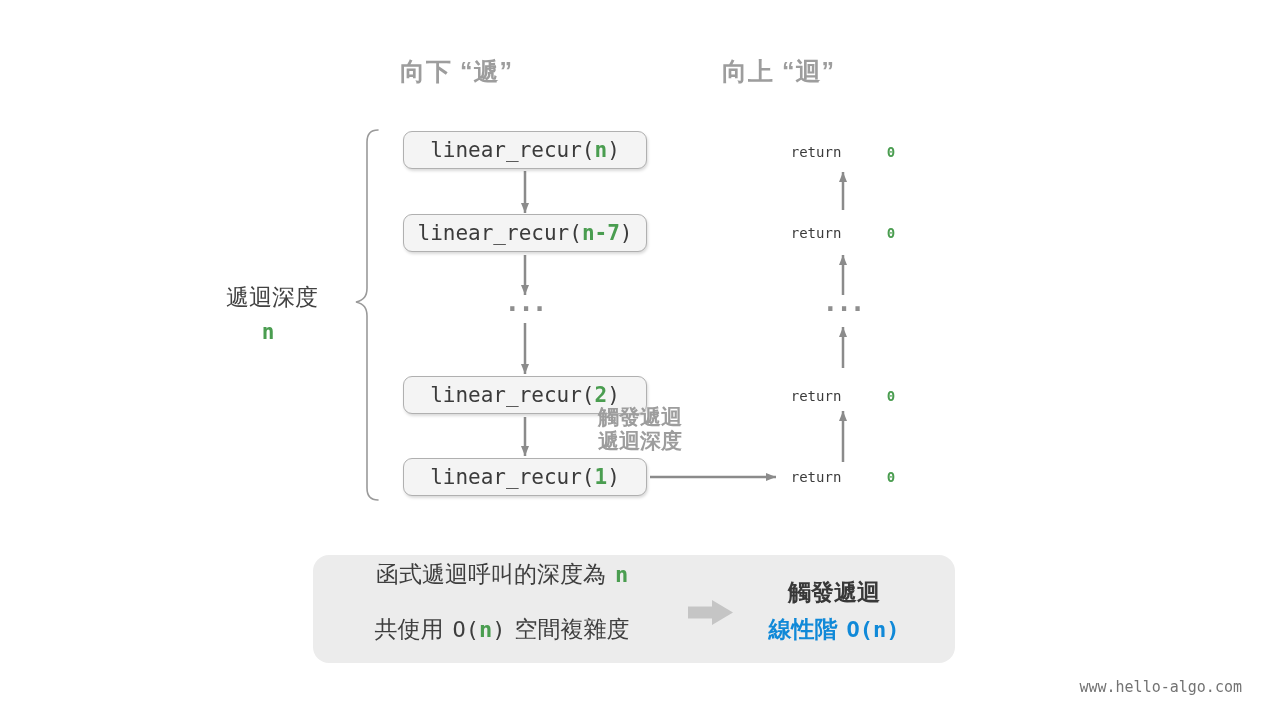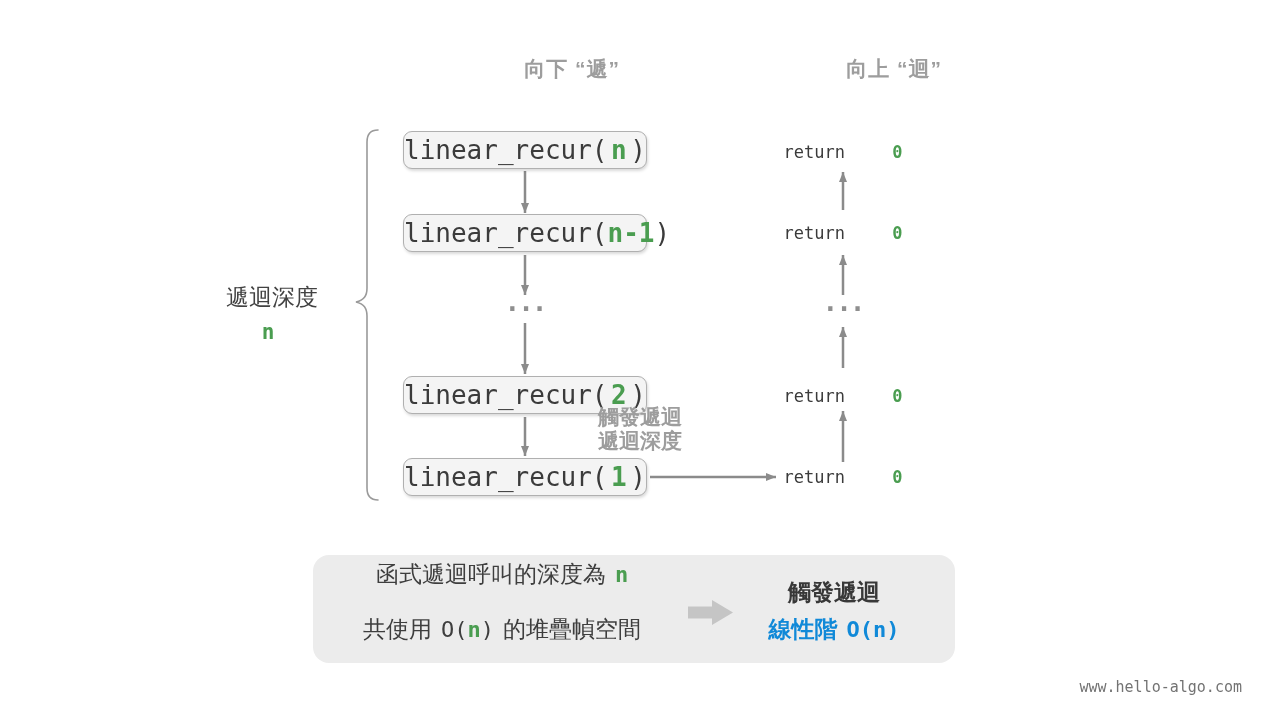--- a/index.html
+++ b/index.html
@@ -12,41 +12,41 @@
   }
   html,body{margin:0;padding:0;background:#fff;}
   #canvas{
     position:relative;width:1280px;height:720px;background:#ffffff;
     overflow:hidden;
     font-family:"Liberation Sans","DejaVu Sans",sans-serif;
   }
   .abs{position:absolute;}
 
   .col-header{
-    width:220px;height:30px;text-align:right;
-    font-size:21px;font-weight:bold;color:var(--grey-label);
+    width:220px;height:30px;text-align:left;
+    font-size:25px;font-weight:bold;color:var(--grey-label);
     letter-spacing:1px;
   }
 
   .code-box{
     left:403px;width:244px;height:38px;
     background:#f4f4f4;border:1.5px solid #b0b0b0;border-radius:9px;
     box-shadow:1px 2px 3px rgba(0,0,0,0.15);
     box-sizing:border-box;
     font-family:"DejaVu Sans Mono","Liberation Mono",monospace;
-    font-size:26px;color:var(--code-dark);
-    display:flex;align-items:center;justify-content:space-between;
+    font-size:21px;color:var(--code-dark);
+    display:flex;align-items:center;justify-content:center;
     white-space:pre;
   }
   .green-b{color:var(--green);font-weight:bold;}
 
   .return-line{
     left:733px;width:220px;height:28px;
     font-family:"DejaVu Sans Mono","Liberation Mono",monospace;
-    font-size:17px;color:var(--code-dark);
+    font-size:14px;color:var(--code-dark);
     display:flex;align-items:center;justify-content:center;
     white-space:pre;
     gap:37px;
   }
 
   .ellipsis{
     width:120px;height:24px;text-align:center;
     font-family:"DejaVu Sans Mono","Liberation Mono",monospace;
     font-size:26px;font-weight:bold;color:#8f8f8f;letter-spacing:-2px;
     display:flex;align-items:center;justify-content:center;
@@ -102,21 +102,21 @@
   <div class="abs col-header" style="left:722px;top:55px;">向上 “迴”</div>
 
   <div class="abs depth-label">遞迴深度</div>
   <div class="abs depth-value">n</div>
 
   <div class="abs panel">
     <div class="p-line" style="top:4px;">
       <span>函式遞迴呼叫的深度為</span><span class="p-code green-b gap-l">n</span>
     </div>
     <div class="p-line" style="top:59px;">
-      <span>共使用</span><span class="p-code gap-l">O(</span><span class="p-code green-b">n</span><span class="p-code gap-r">)</span><span>的堆疊幀空間</span>
+      <span>共使用</span><span class="p-code gap-l">O(</span><span class="p-code green-b">n</span><span class="p-code gap-r">)</span><span>空間複雜度</span>
     </div>
     <div class="p-right p-right-title">觸發遞迴</div>
     <div class="p-right p-right-result">
       <span>線性階</span><span class="p-code gap-l">O(n)</span>
     </div>
   </div>
 
   <svg class="overlay" width="1280" height="720" viewBox="0 0 1280 720">
     <defs>
       <marker id="ah" markerUnits="userSpaceOnUse" markerWidth="12" markerHeight="10" refX="10" refY="4" orient="auto">
@@ -139,21 +139,21 @@
 
     <line x1="650" y1="477" x2="776" y2="477" stroke="#8b8b8b" stroke-width="2.5" marker-end="url(#ah)"></line>
 
     <polygon points="688,606.5 712,606.5 712,600 733,612.5 712,625 712,618.5 688,618.5" fill="#c5c5c5"></polygon>
   </svg>
 
   <div class="abs code-box" style="top:131px;">
     <span>linear_recur(</span><span class="green-b">n</span><span>)</span>
   </div>
   <div class="abs code-box" style="top:214px;">
-    <span>linear_recur(</span><span class="green-b">n-1</span><span>)</span>
+    <span>linear_recur(</span><span class="green-b">n-7</span><span>)</span>
   </div>
   <div class="abs code-box" style="top:376px;">
     <span>linear_recur(</span><span class="green-b">2</span><span>)</span>
   </div>
   <div class="abs code-box" style="top:458px;">
     <span>linear_recur(</span><span class="green-b">1</span><span>)</span>
   </div>
 
   <div class="abs ellipsis" style="left:465px;top:297px;">···</div>
   <div class="abs ellipsis" style="left:783px;top:297px;">···</div>

